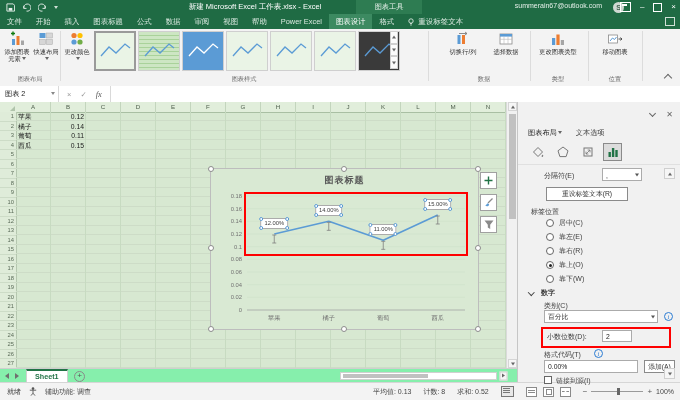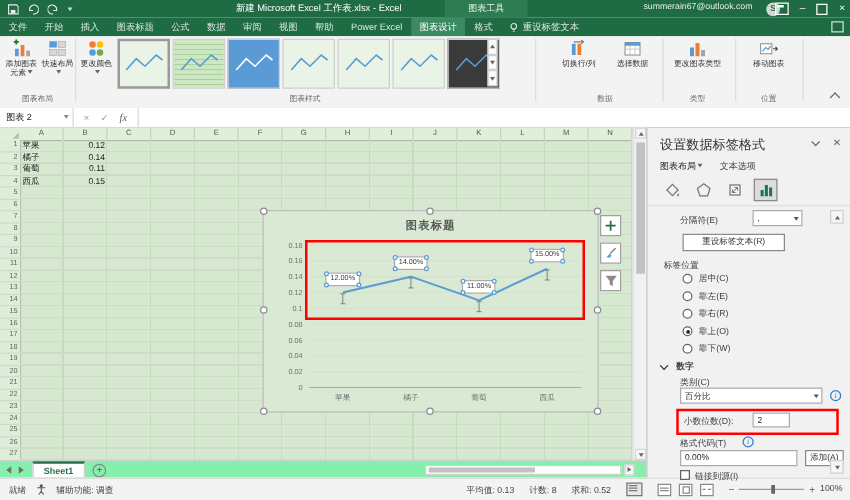--- a/index.html
+++ b/index.html
@@ -504,21 +504,20 @@
         <span class="ztrack">
             <span class="zthumb"></span>
           </span>
         <span class="zsign">+</span>
         <span>100%</span>
       </div>
     </div>
   </div>
 
   <div class="pane">
-    <div class="pane-title">设置数据标签格式</div>
     <span class="pane-chev"></span>
     <span class="pane-close">✕</span>
     <div class="pane-tabs">
       <span class="ptab on caret">图表布局</span>
       <span class="ptab">文本选项</span>
     </div>
     <div class="picons">
       <span class="picon">
         <svg width="12" height="12" viewBox="0 0 12 12">
             <path d="M6 1.5 L10.5 6 L6 10.5 L1.5 6 Z" fill="none" stroke="#777" stroke-width="1"></path>

